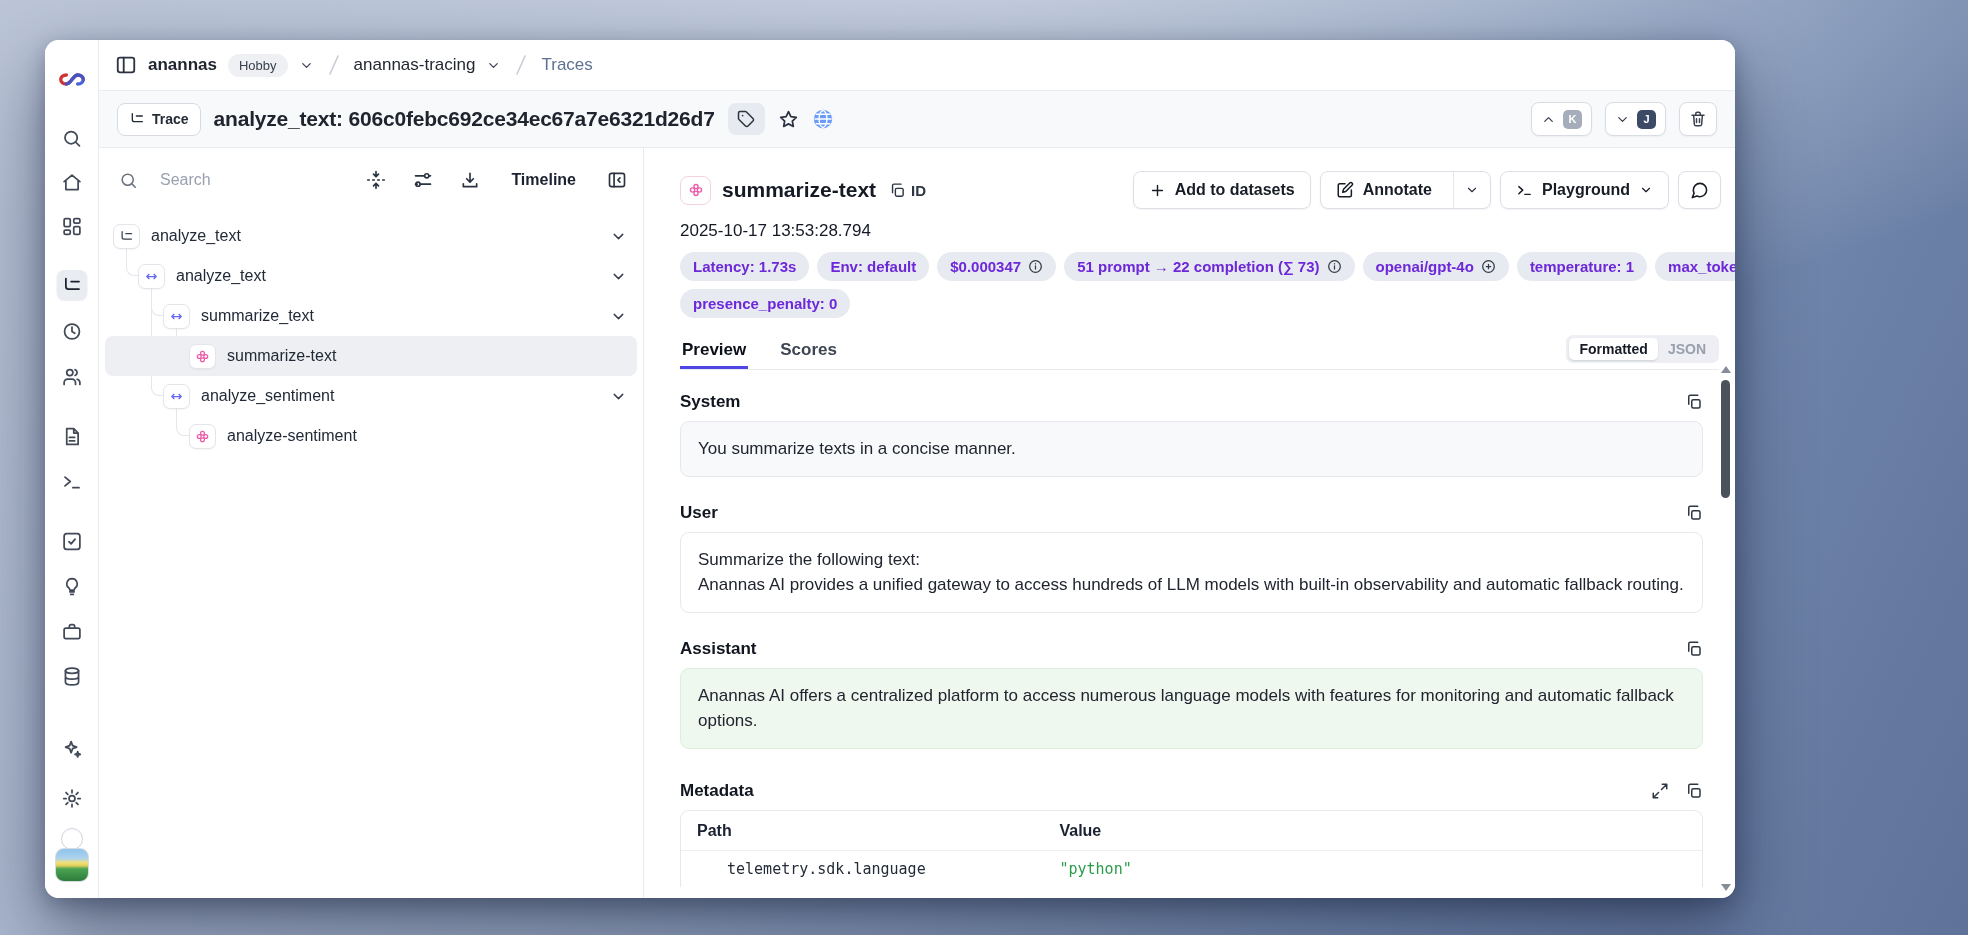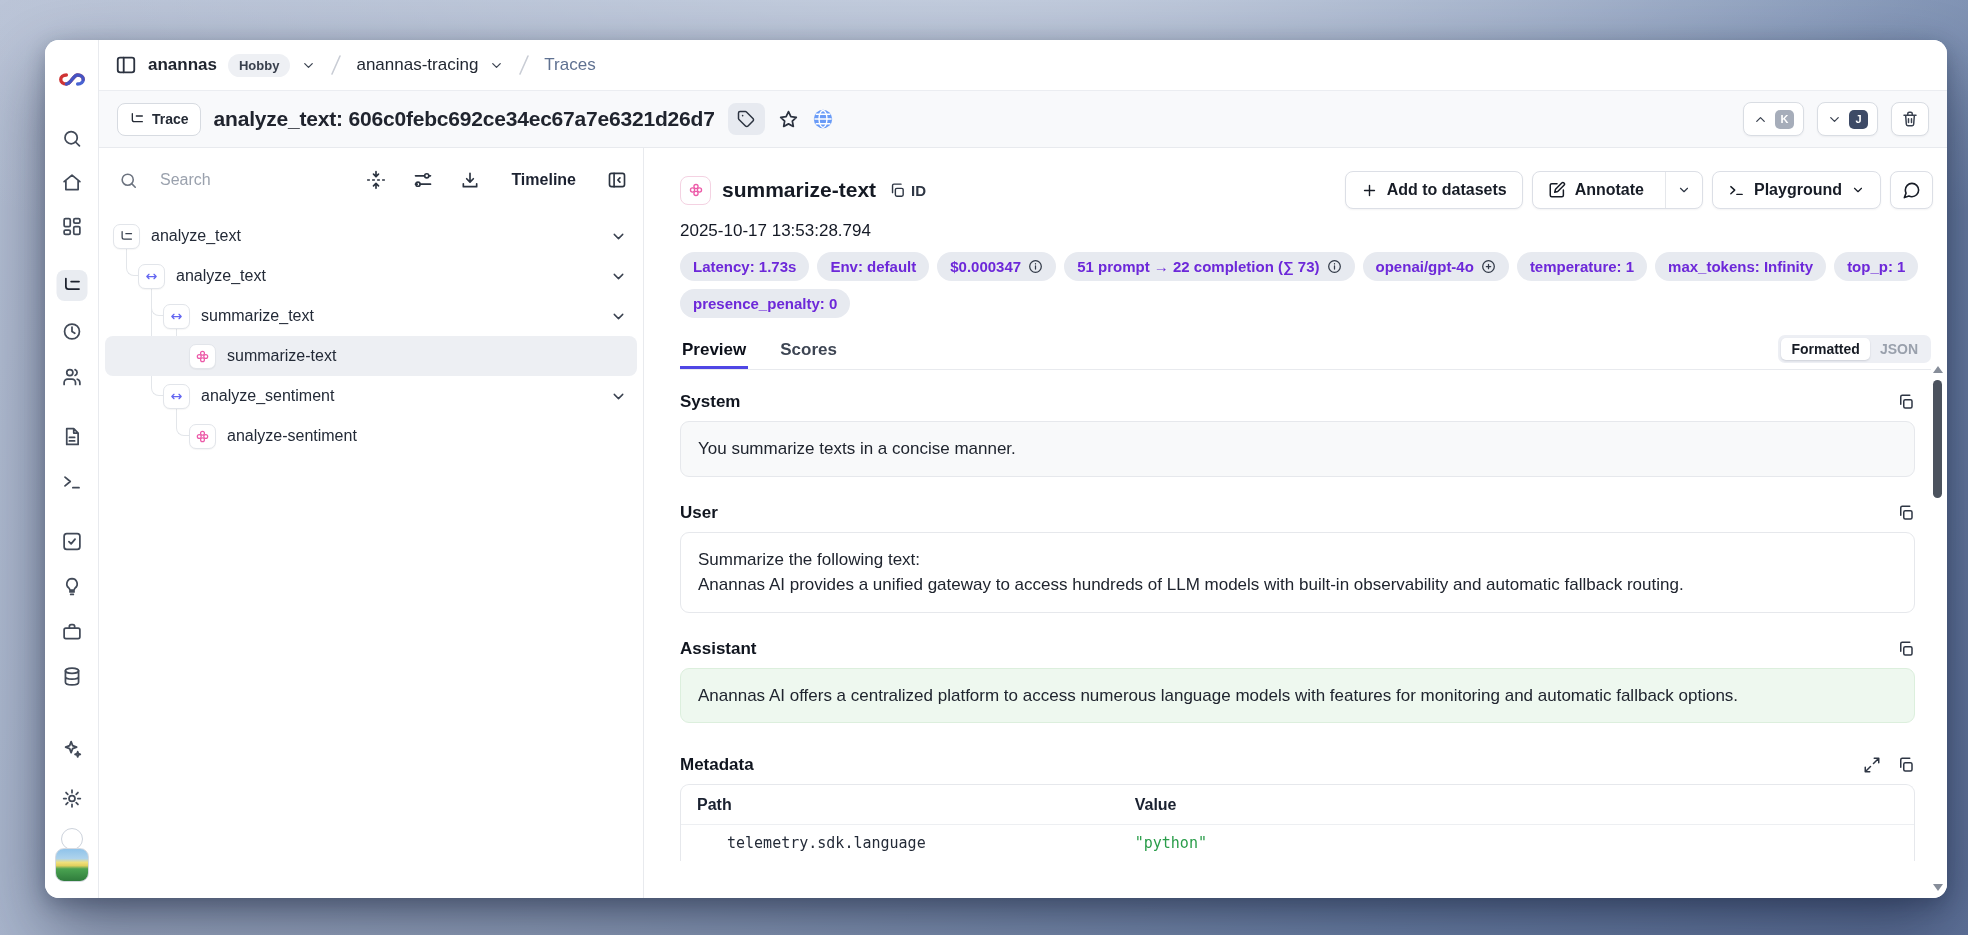--- a/index.html
+++ b/index.html
@@ -8,41 +8,41 @@
     font-family:"Liberation Sans",sans-serif;
     background:
       radial-gradient(120% 90% at 50% -10%, rgba(210,218,232,.9) 0%, rgba(210,218,232,0) 55%),
       linear-gradient(115deg,#b6c0d4 0%,#9aa9c3 40%,#7389ae 75%,#5f7299 100%);
     color:#1c212c;
   }
   svg { display:block; }
   .s { stroke:currentColor; fill:none; stroke-width:2; stroke-linecap:round; stroke-linejoin:round; }
 
   .window {
-    position:absolute; left:45px; top:40px; width:1902px; height:858px;
+    position:absolute; left:45px; top:40px; width:1690px; height:858px;
     background:#fff; border-radius:14px; overflow:hidden; display:flex;
     box-shadow:0 30px 70px rgba(14,24,52,.5), 0 6px 20px rgba(14,24,52,.28);
   }
 
   
   .rail { flex:0 0 54px; border-right:1px solid #e8eaee; position:relative; background:#fff; }
   .ritem { position:absolute; left:50%; transform:translateX(-50%); color:#424a58; }
   .ritem.active { background:#e9ecf1; border-radius:8px; padding:5px; color:#1c222e; }
   .avatar {
     width:34px; height:34px; border-radius:9px; border:1px solid #d6dae1;
     background:linear-gradient(180deg,#8fc3ea 0%,#aed3ec 30%,#efe07c 42%,#e2cf5e 52%,#4aa351 62%,#2f7c3c 100%);
   }
   .half-circle { width:22px; height:22px; border-radius:50%; border:1.5px solid #cdd3dc; }
 
   
   .main { flex:1; min-width:0; display:flex; flex-direction:column; }
 
   .topbar { flex:0 0 50px; display:flex; align-items:center; gap:11px; padding:0 16px; background:#fff; }
   .org-name { font-size:17px; font-weight:700; color:#20252f; }
-  .plan-badge { background:#eef0f4; border-radius:999px; font-size:13px; font-weight:700; color:#39404d; padding:4px 11px; }
+  .plan-badge { background:#eef0f4; border-radius:999px; font-size:13px; font-weight:400; color:#39404d; padding:4px 11px; }
   .crumb-sep { color:#d3d7de; }
   .proj-name { font-size:17px; font-weight:500; color:#232832; }
   .crumb-page { font-size:17px; font-weight:500; color:#5f7191; }
   .chev { color:#3c4452; }
 
   .tracebar {
     flex:0 0 58px; background:#f8f9fb; border-top:1px solid #ebedf1; border-bottom:1px solid #e8eaee;
     display:flex; align-items:center; gap:13px; padding:0 18px;
   }
   .trace-chip { background:#fff; border:1px solid #d7dbe1; border-radius:8px; height:33px;

